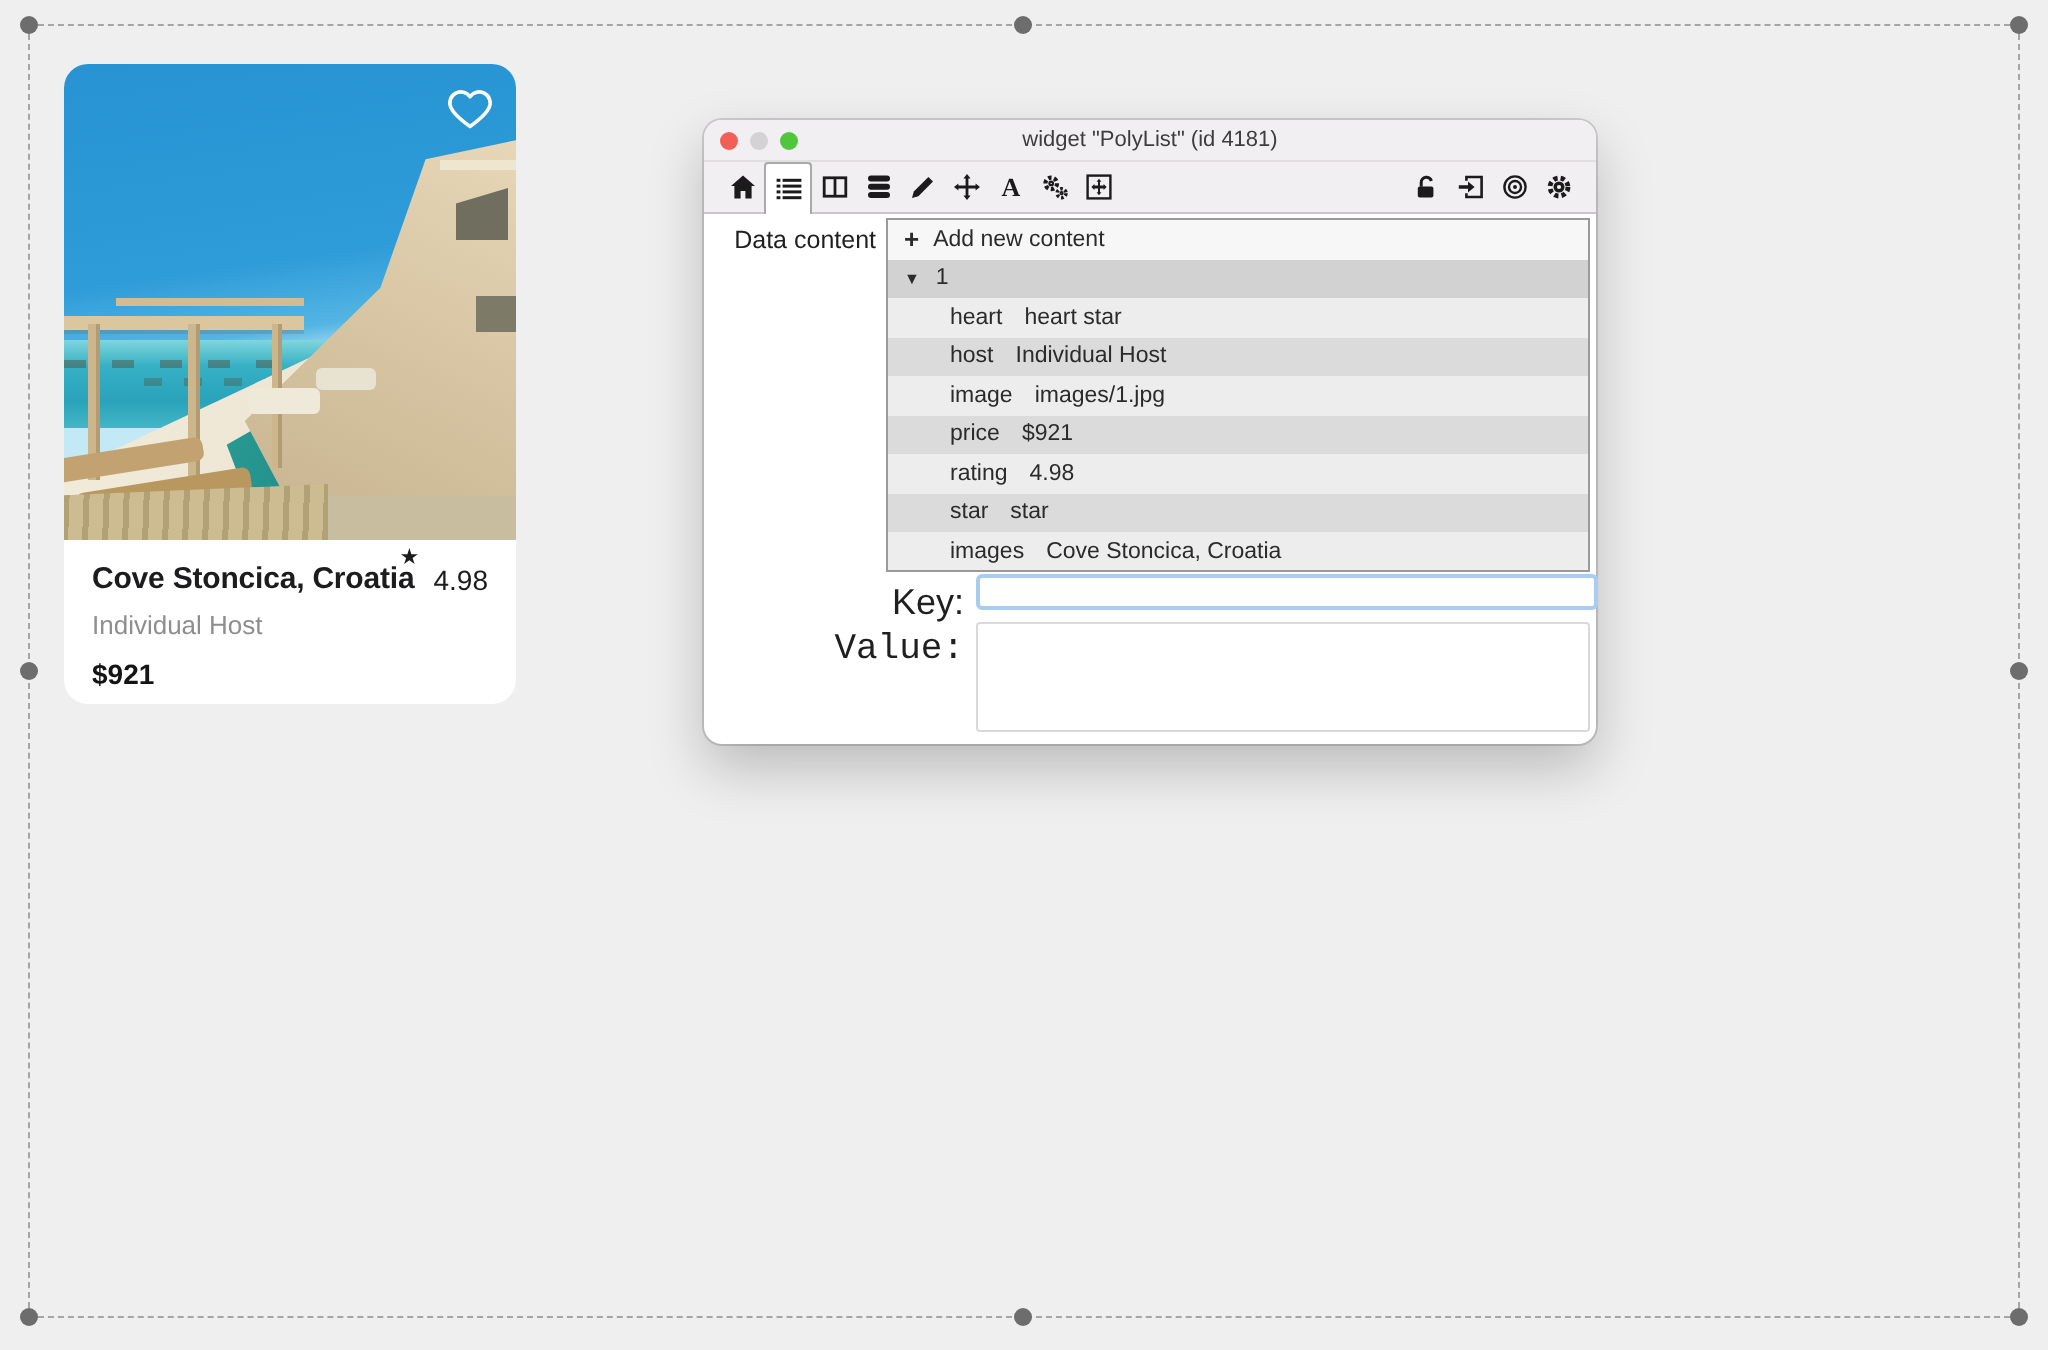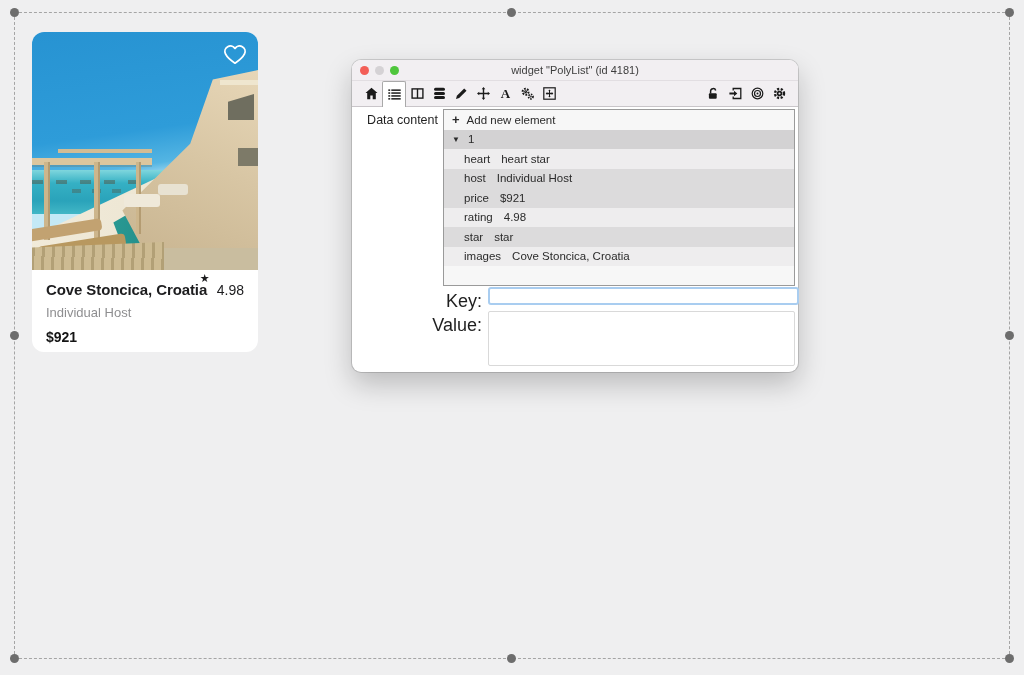--- a/index.html
+++ b/index.html
@@ -83,28 +83,28 @@
   .dc-label{position:absolute;left:8px;top:6px;width:78px;text-align:right;
     font-size:12.5px;color:#1f1f1f;}
   .listbox{position:absolute;left:91px;top:2px;width:352px;height:177px;
     border:1px solid #9a9a9a;background:#f7f7f7;box-sizing:border-box;overflow:hidden;
     font-size:11.5px;color:#2b2b2b;}
   .lrow{height:19.5px;display:flex;align-items:center;box-sizing:border-box;}
   .row-add{background:#f7f7f7;padding-left:8px;}
   .row-add .plus{font-weight:bold;font-size:13px;margin-right:7px;line-height:1;}
   .row-group{background:#d3d2d3;padding-left:8px;}
   .row-group .tri{font-size:8px;margin-right:8px;}
-  .row-kv{padding-left:20px;}
+  .row-kv{padding-left:31px;}
   .row-kv.lt{background:#eeedee;}
   .row-kv.dk{background:#dcdbdc;}
   .row-kv .v{margin-left:11px;}
   .key-label,.value-label{position:absolute;left:60px;width:70px;text-align:right;
     font-size:18px;color:#1f1f1f;}
   .key-label{top:184px;}
-  .value-label{top:208px;}
+  .value-label{top:208px;font-family:Liberation Mono, monospace;}
   .key-input{position:absolute;left:136px;top:180px;width:301px;height:14px;
     border:2px solid #a9cdf0;border-radius:3px;background:#fff;font-size:12px;padding:0 3px;outline:none;}
   .value-textarea{position:absolute;left:136px;top:204px;width:297px;height:49px;
     border:1px solid #d9d9d9;border-radius:2px;background:#fff;resize:none;font-size:12px;
     font-family:"Liberation Sans",sans-serif;padding:2px 4px;outline:none;}
 </style>
 </head>
 <body>
 
 <div class="sel-frame">
@@ -257,33 +257,37 @@
       </svg>
     </div>
   </div>
 
   <div class="dlg-body">
     <div class="dc-label">Data content</div>
 
     <div class="listbox">
       <div class="lrow row-add">
         <span class="plus">+</span>
-        <span>Add new element</span>
+        <span>Add new content</span>
       </div>
       <div class="lrow row-group">
         <span class="tri">▼</span>
         <span>1</span>
       </div>
       <div class="lrow row-kv lt">
         <span class="k">heart</span>
           <span class="v">heart star</span>
       </div>
       <div class="lrow row-kv dk">
         <span class="k">host</span>
           <span class="v">Individual Host</span>
+      </div>
+      <div class="lrow row-kv lt">
+        <span class="k">image</span>
+          <span class="v">images/1.jpg</span>
       </div>
       <div class="lrow row-kv dk">
         <span class="k">price</span>
           <span class="v">$921</span>
       </div>
       <div class="lrow row-kv lt">
         <span class="k">rating</span>
           <span class="v">4.98</span>
       </div>
       <div class="lrow row-kv dk">

